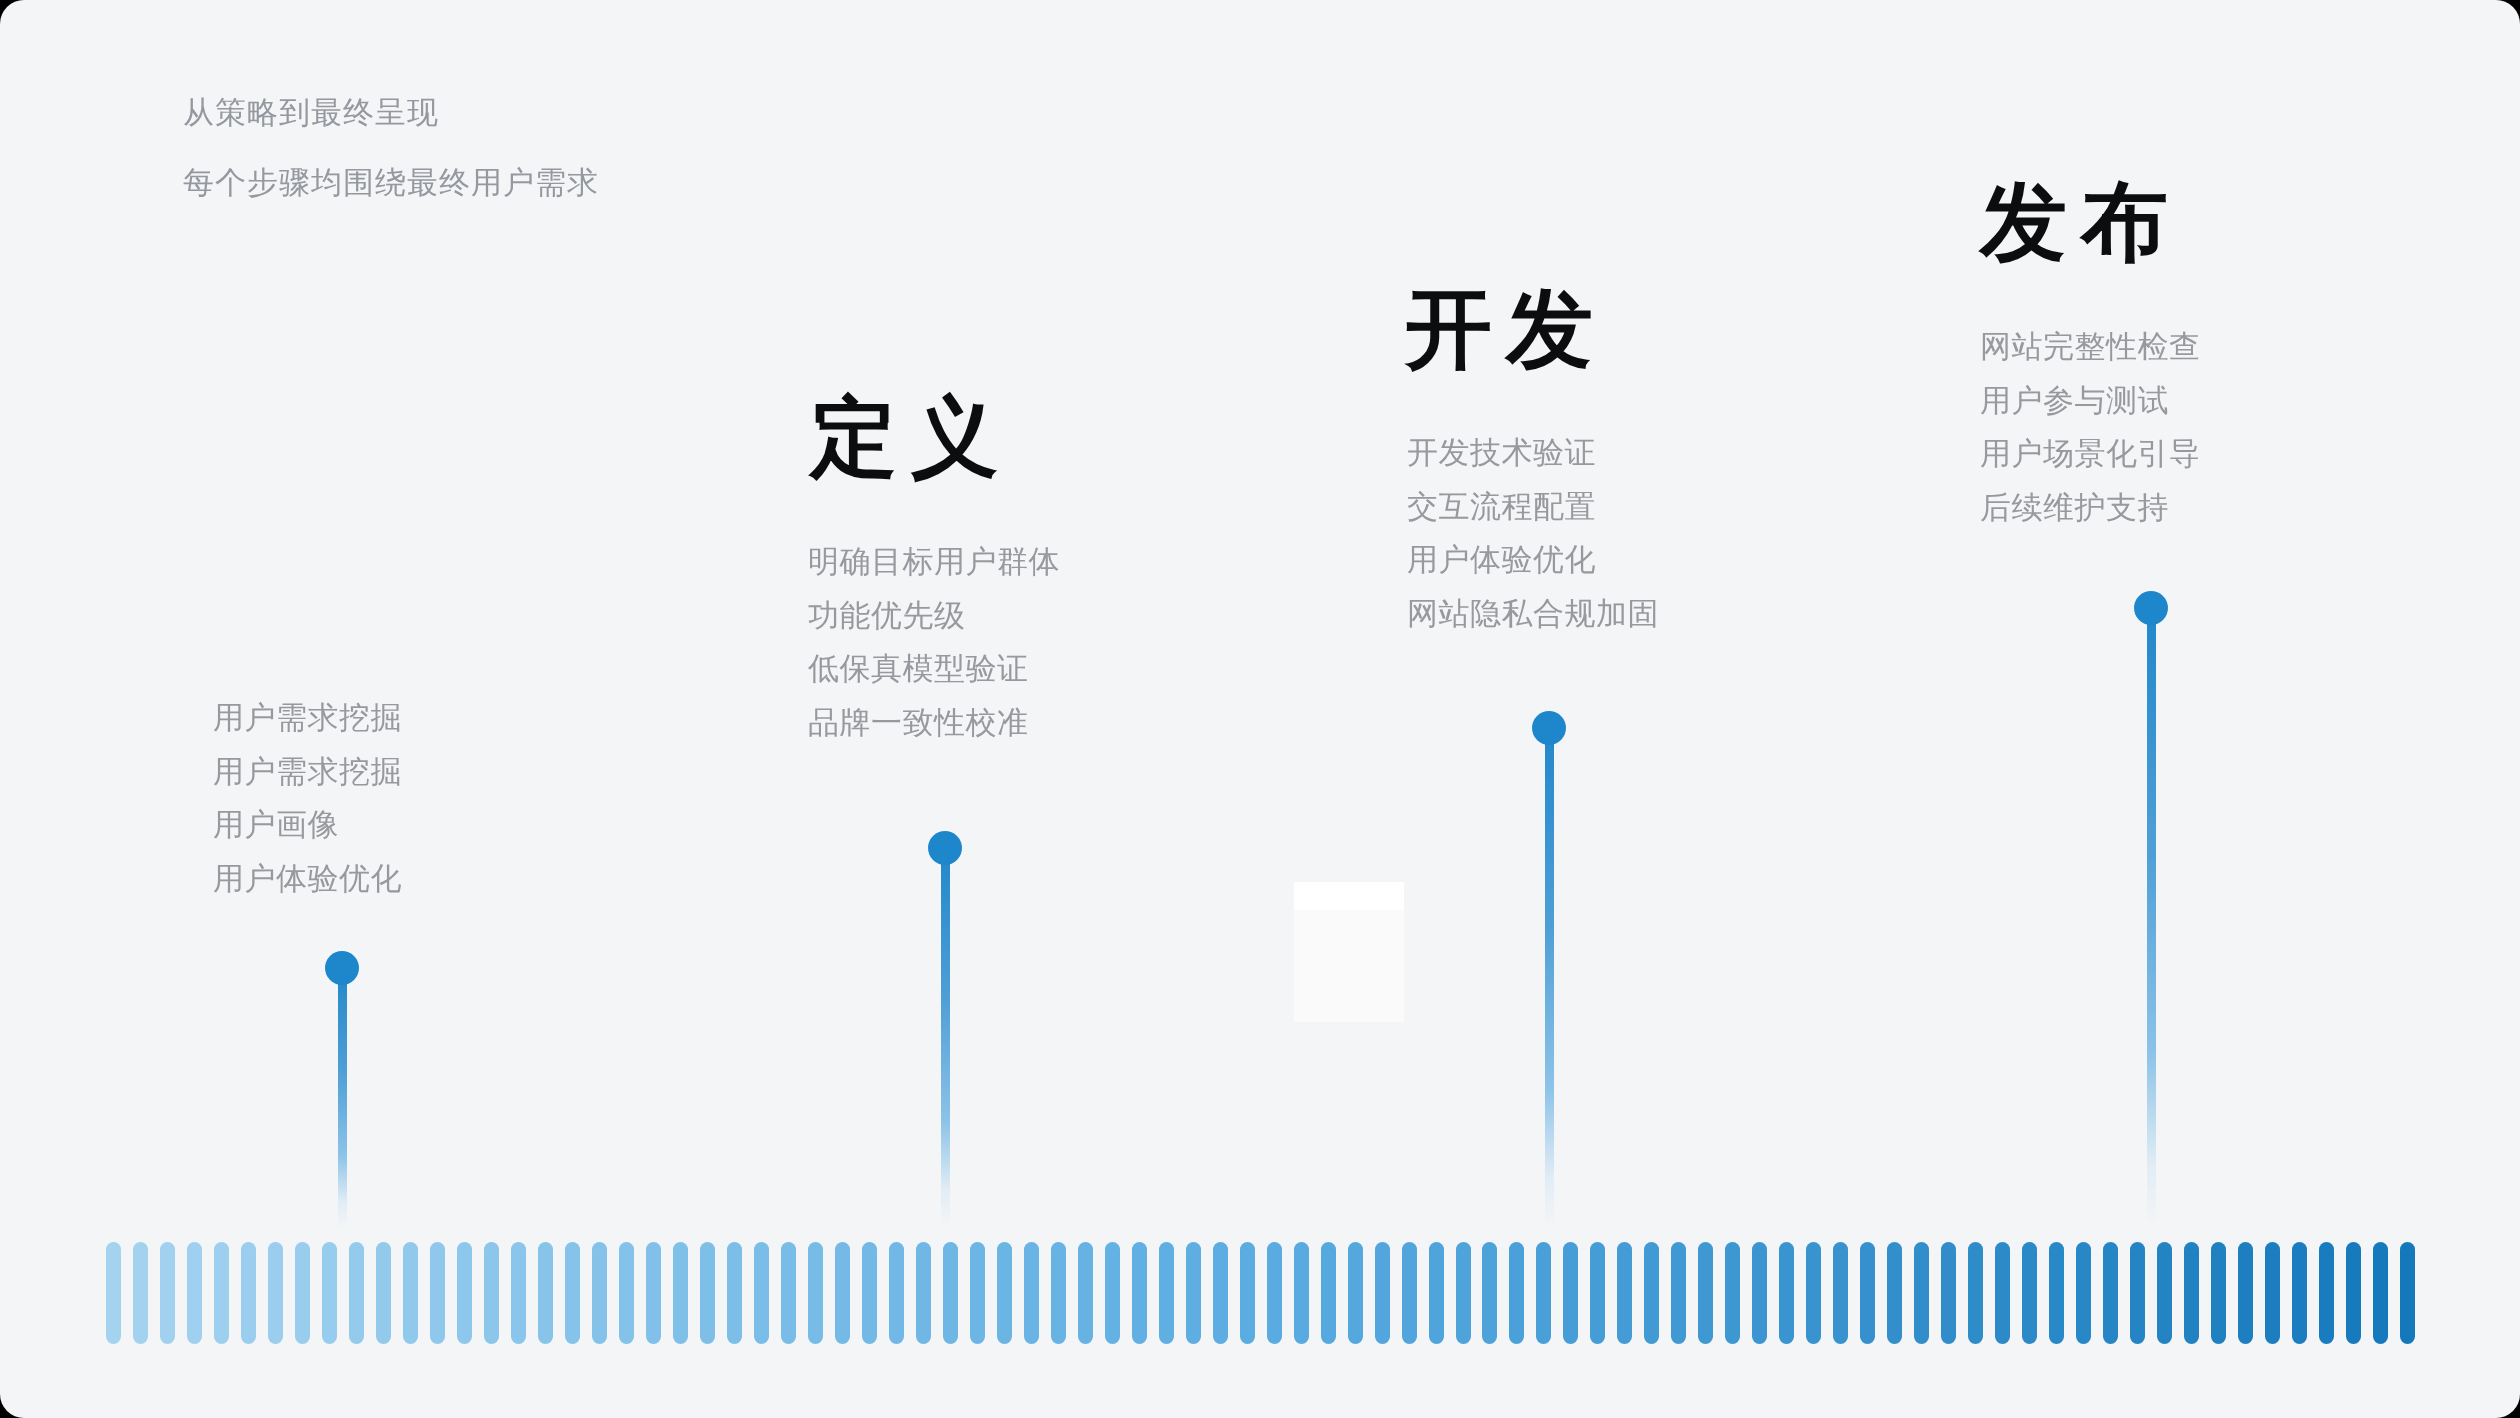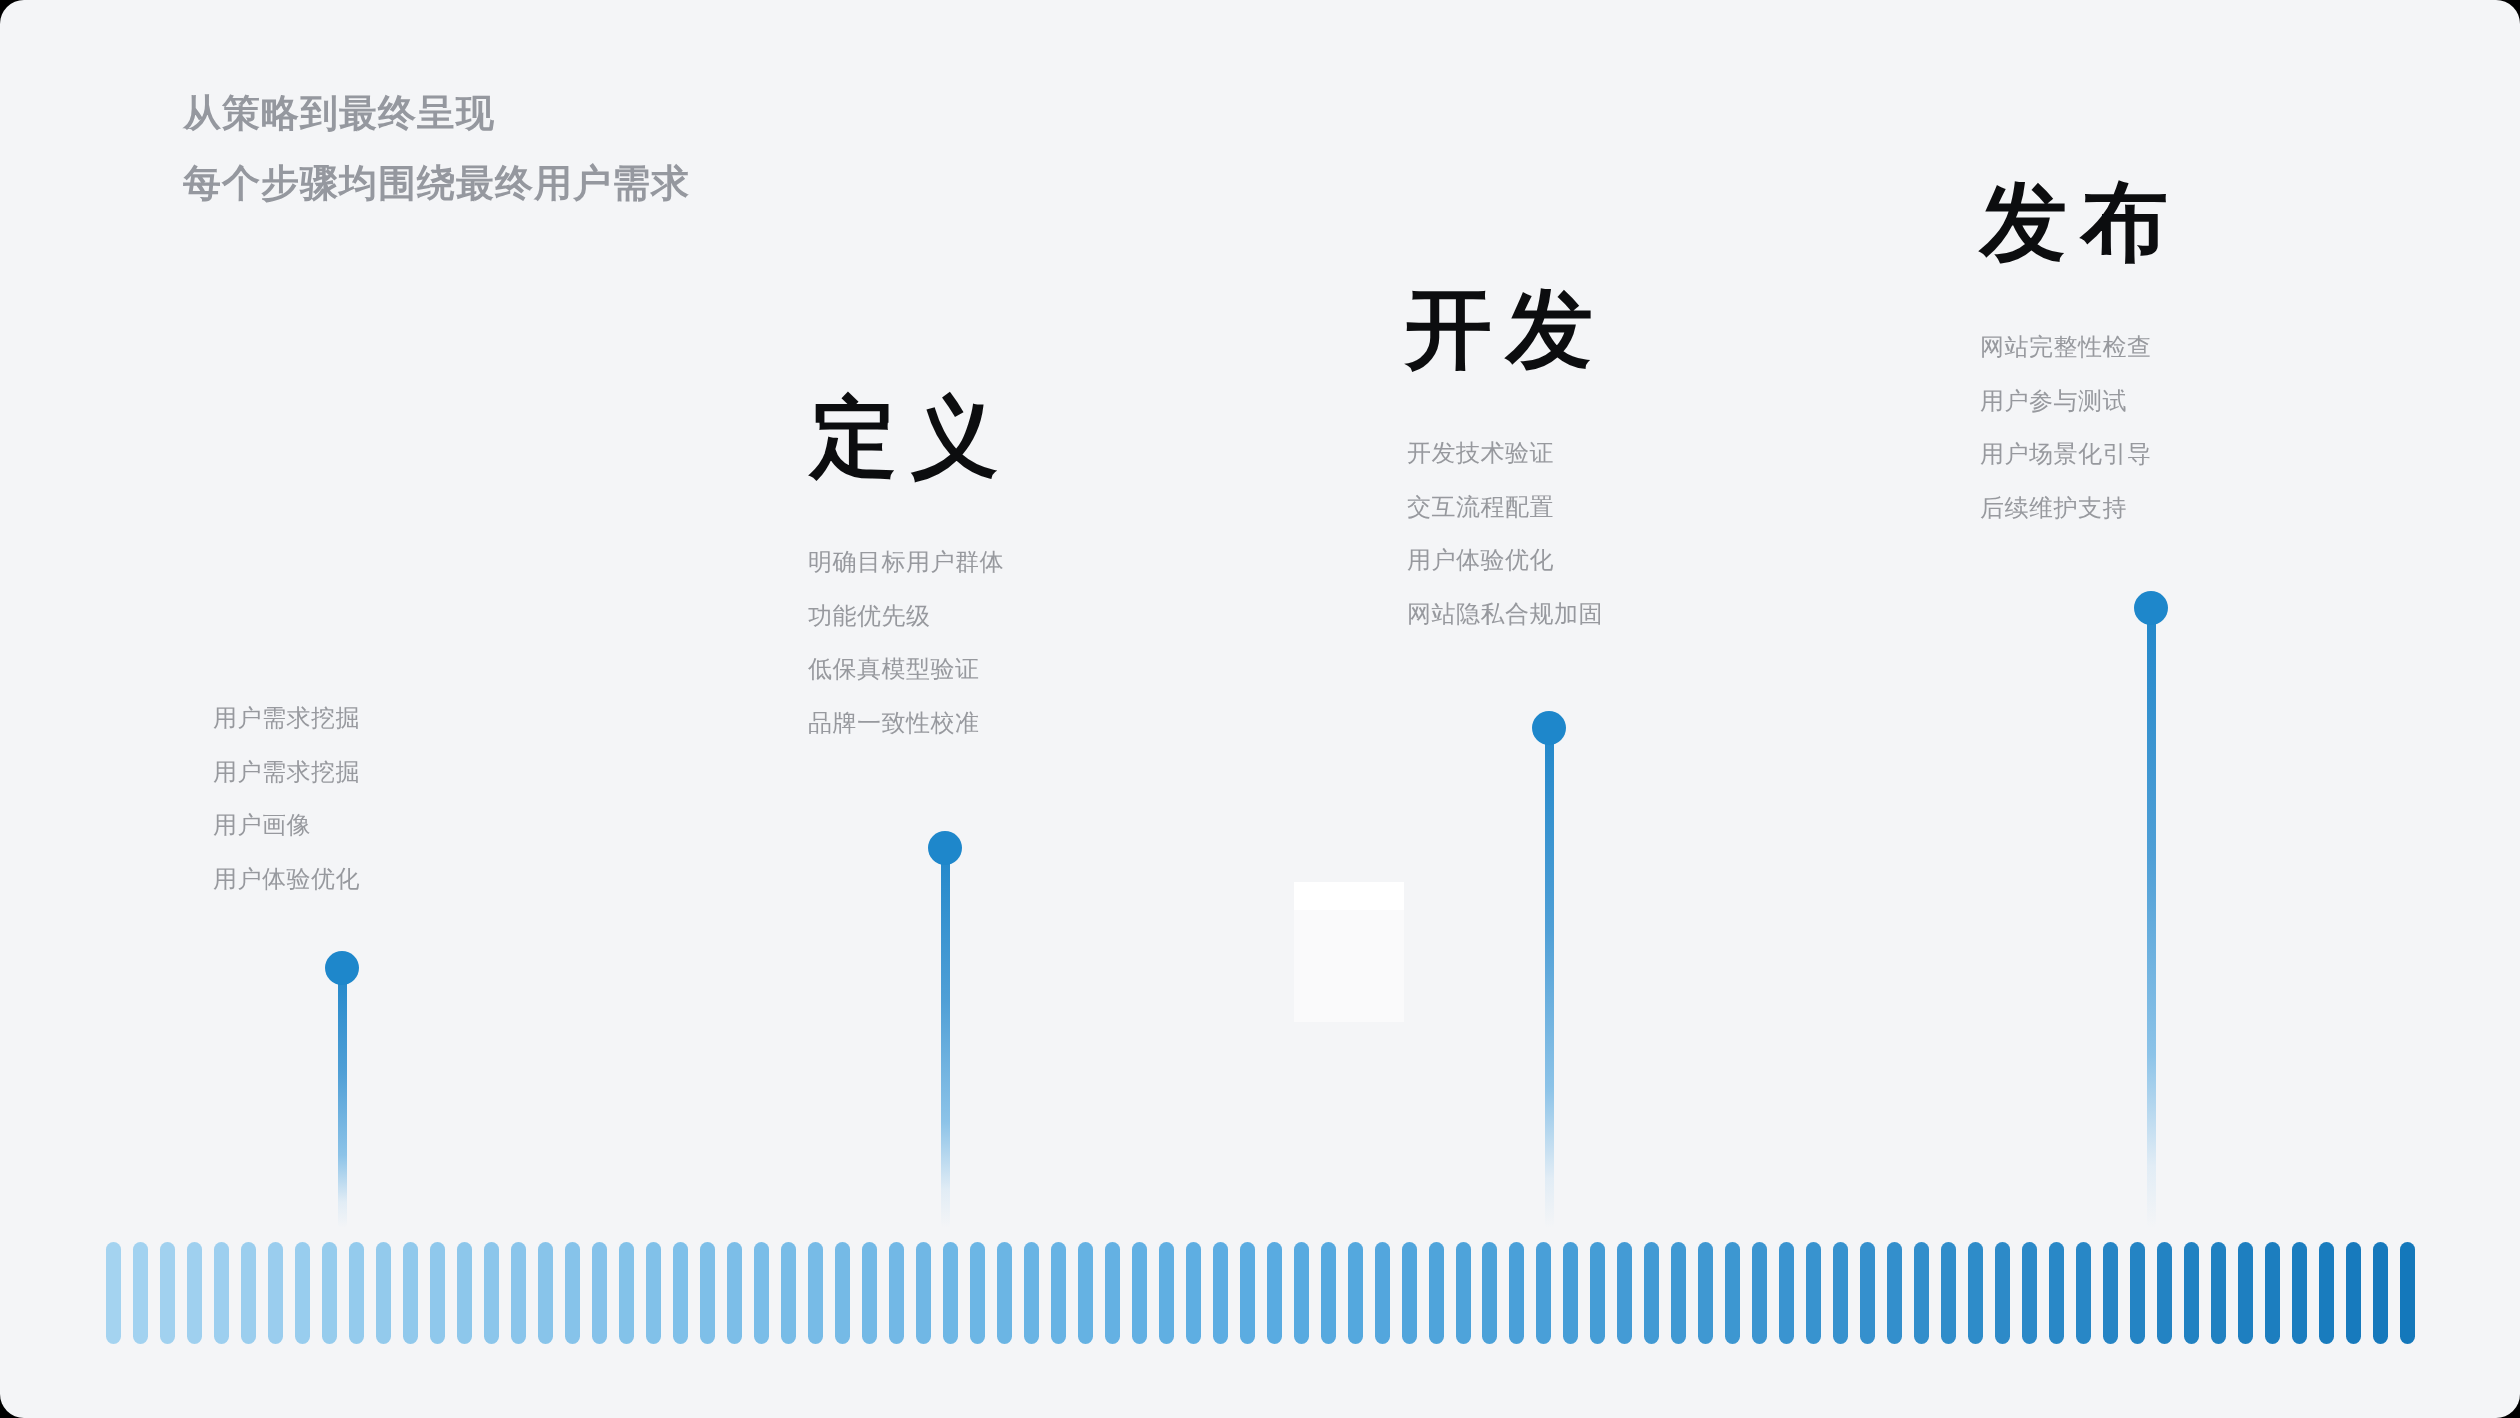--- a/index.html
+++ b/index.html
@@ -13,31 +13,31 @@
   }
   *{margin:0;padding:0;box-sizing:border-box;}
   html,body{width:2520px;height:1418px;background:var(--frame);overflow:hidden;}
   .canvas{
     position:relative;width:2520px;height:1418px;
     background:var(--bg);border-radius:24px;overflow:hidden;
     font-family:"Liberation Sans","DejaVu Sans",sans-serif;
   }
   .header{
     position:absolute;left:183px;top:78px;
-    font-size:38px;line-height:70px;color:var(--header-gray);
-    font-weight:700;letter-spacing:1px;
+    font-size:31px;line-height:70px;color:var(--header-gray);
+    font-weight:400;letter-spacing:1px;
   }
   .stage-title{
     position:absolute;
     font-size:87px;line-height:87px;font-weight:900;
     color:var(--title);letter-spacing:14px;white-space:nowrap;
   }
   .stage-items{position:absolute;}
   .stage-item{
-    font-size:24px;line-height:53.5px;color:var(--gray);
+    font-size:31px;line-height:53.5px;color:var(--gray);
     letter-spacing:0.5px;white-space:nowrap;font-weight:500;
   }
   .dot{
     position:absolute;width:34px;height:34px;border-radius:50%;
     background:var(--dot);
   }
   .stem{
     position:absolute;width:9px;border-radius:4.5px;
     background:linear-gradient(180deg,
       var(--stem-top) 0%,

